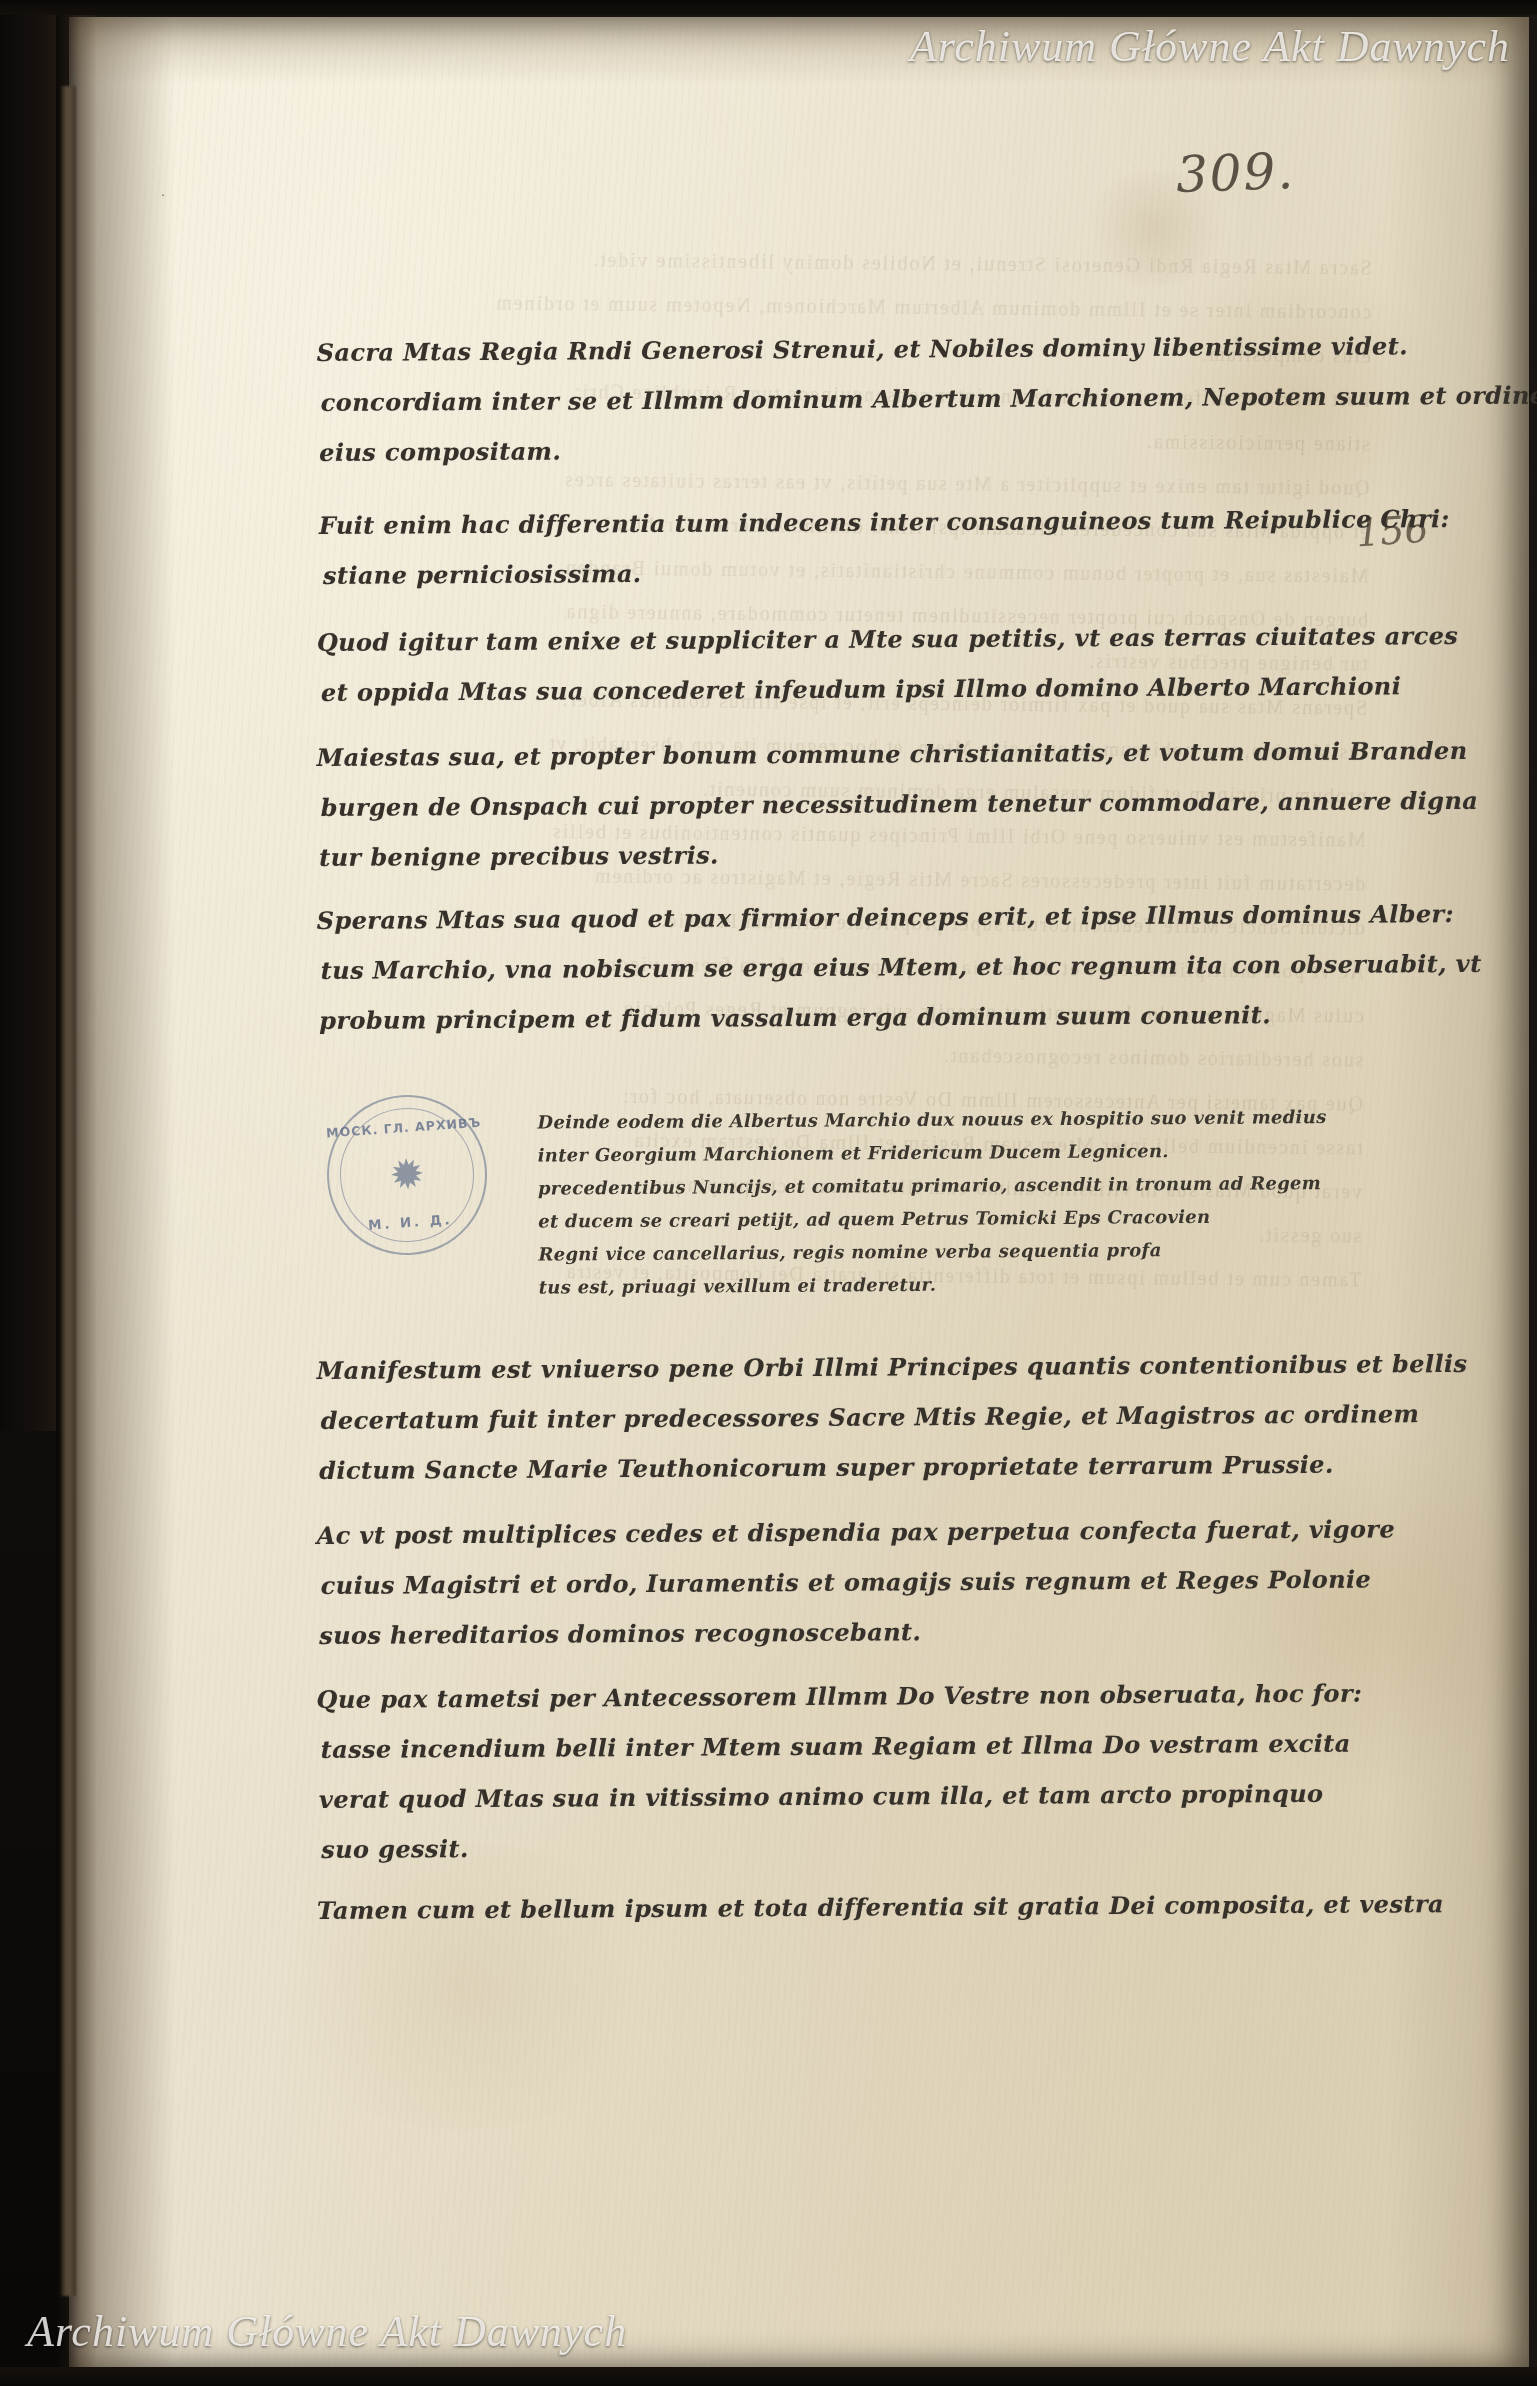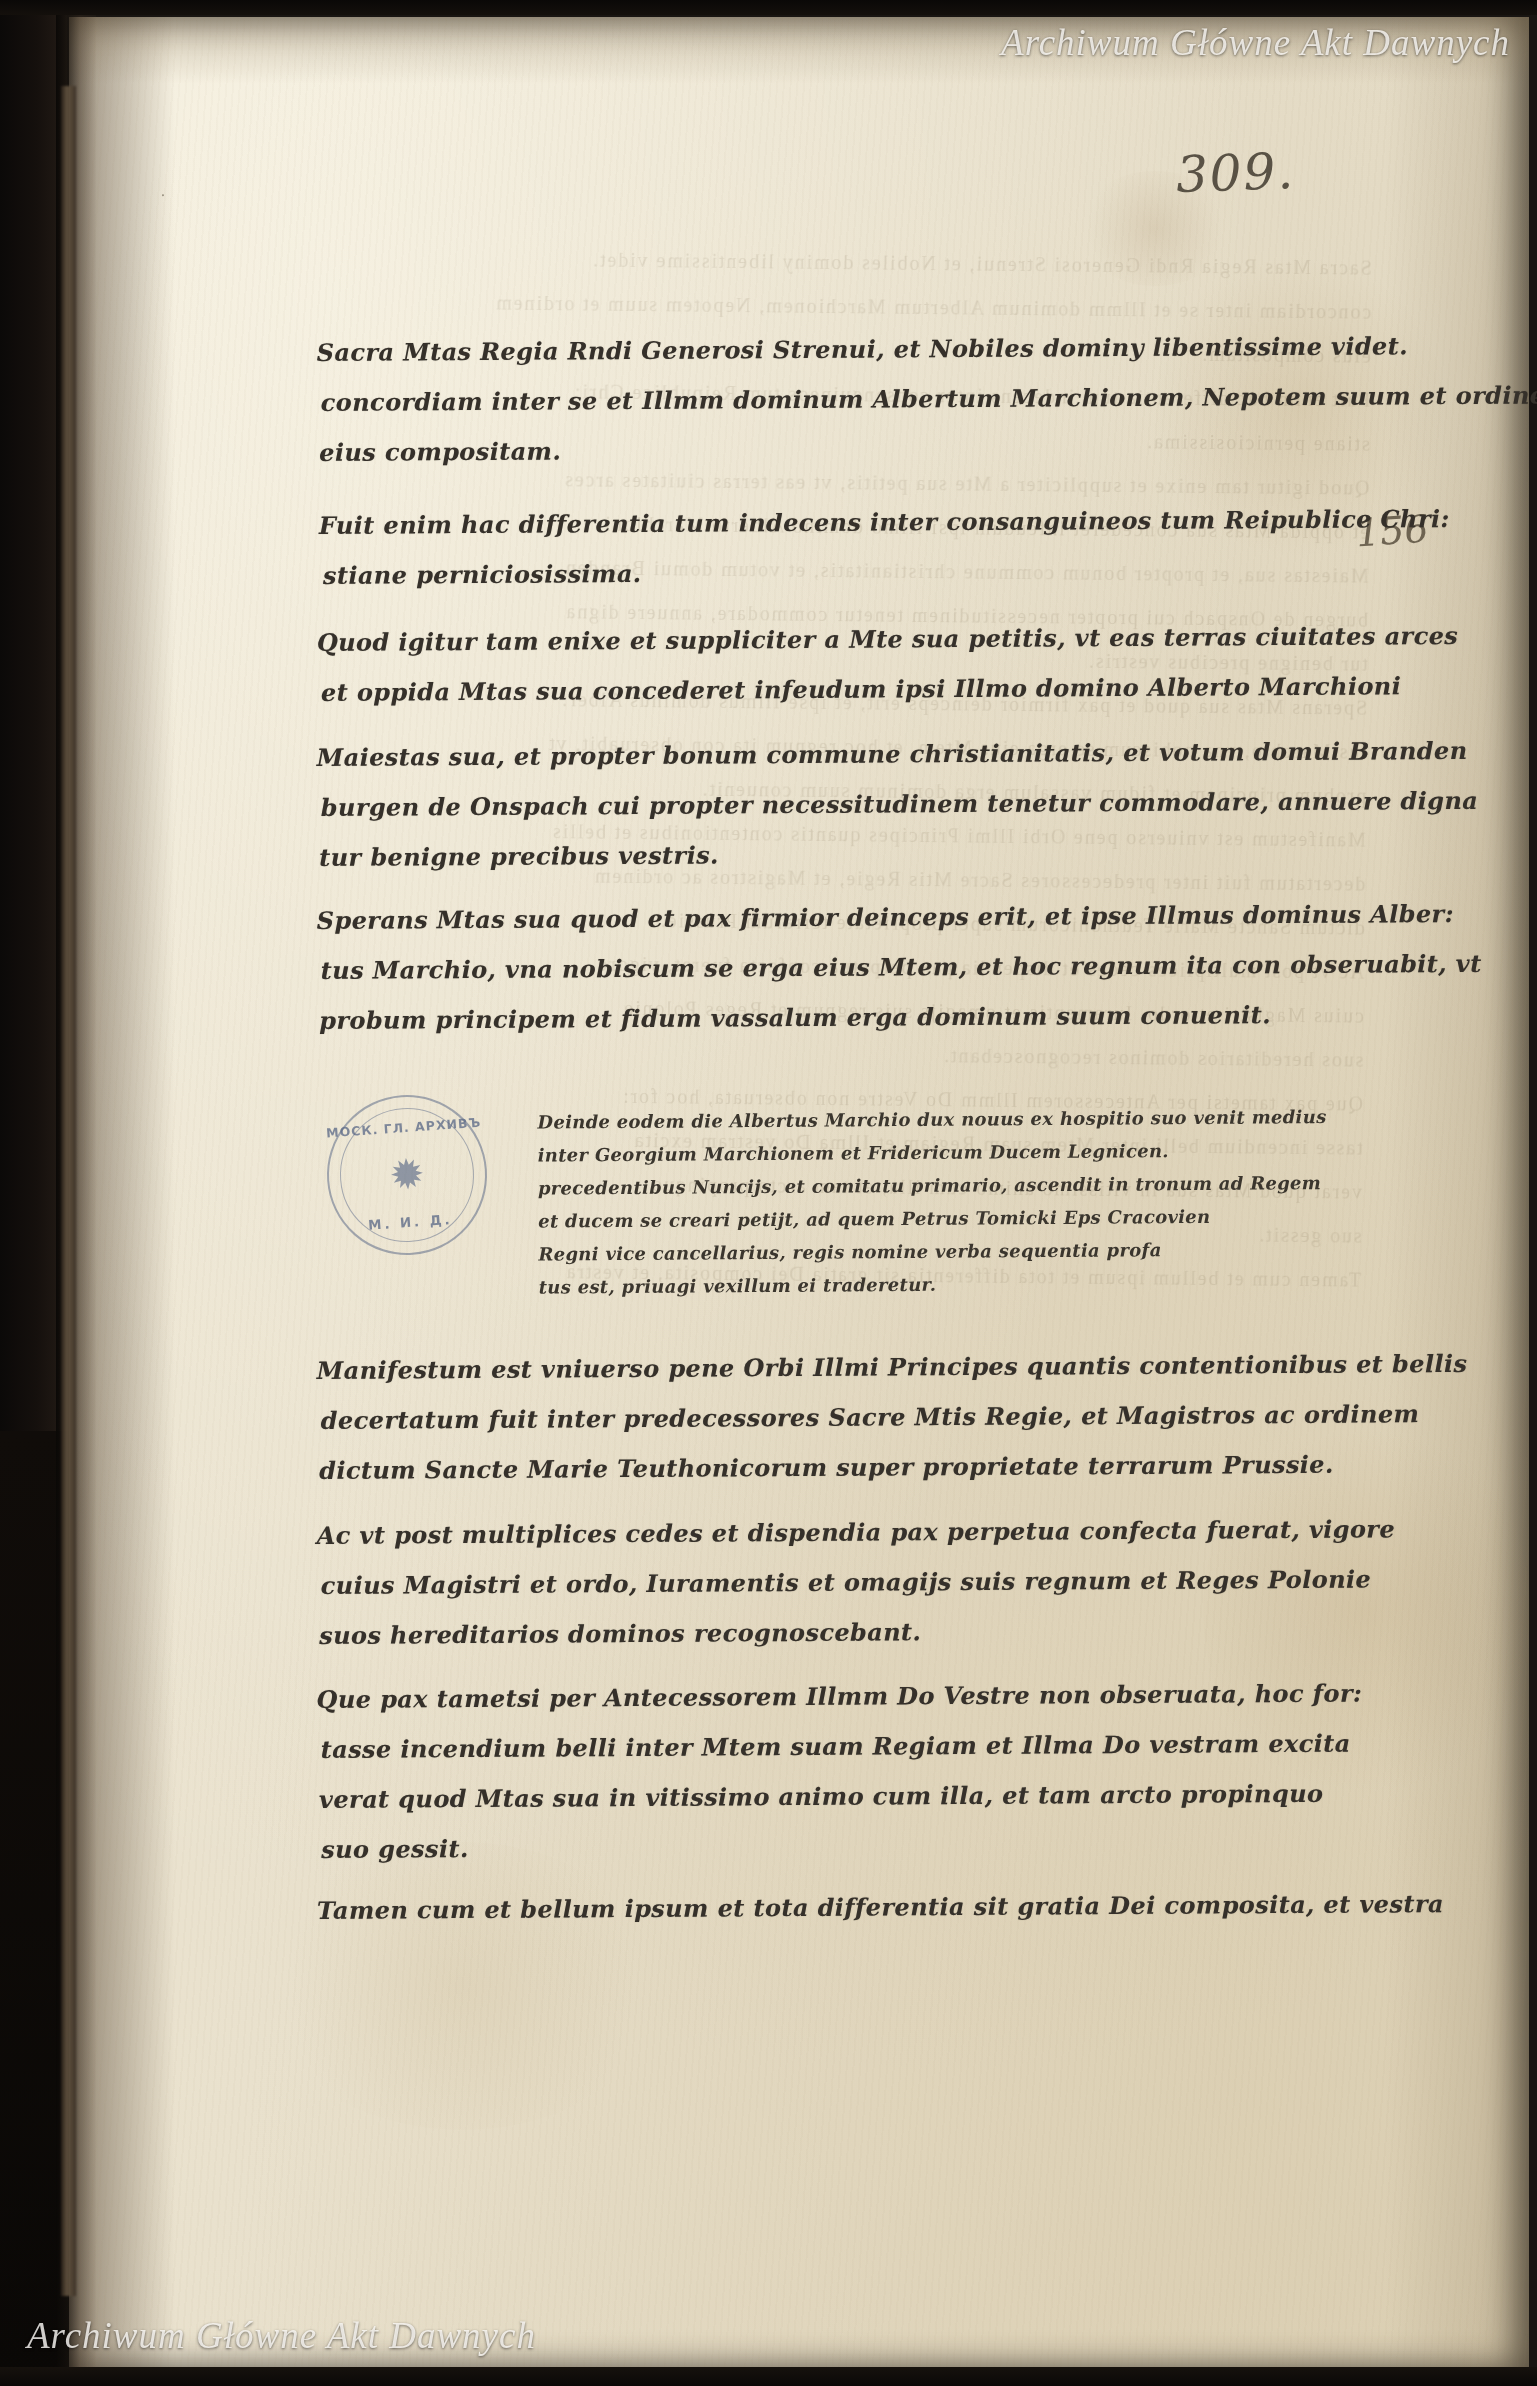--- a/index.html
+++ b/index.html
@@ -103,21 +103,21 @@
     letter-spacing: 1.9px;
     filter: blur(0.6px);
   }
 
   
   .wm {
     position: absolute;
     color: rgba(252,250,246,0.82);
     font-family: "Liberation Serif", serif;
     font-style: italic;
-    font-size: 37px;
+    font-size: 44px;
     letter-spacing: 1px;
     text-shadow: 0 1px 2.9px rgba(0,0,0,0.55);
     white-space: nowrap;
   }
   .wm-top { right: 27px; top: 21px; }
   .wm-bottom { left: 27px; bottom: 29px; }
   .block {
     position: absolute;
     width: 961px;
     font-family: "DejaVu Serif", serif;

